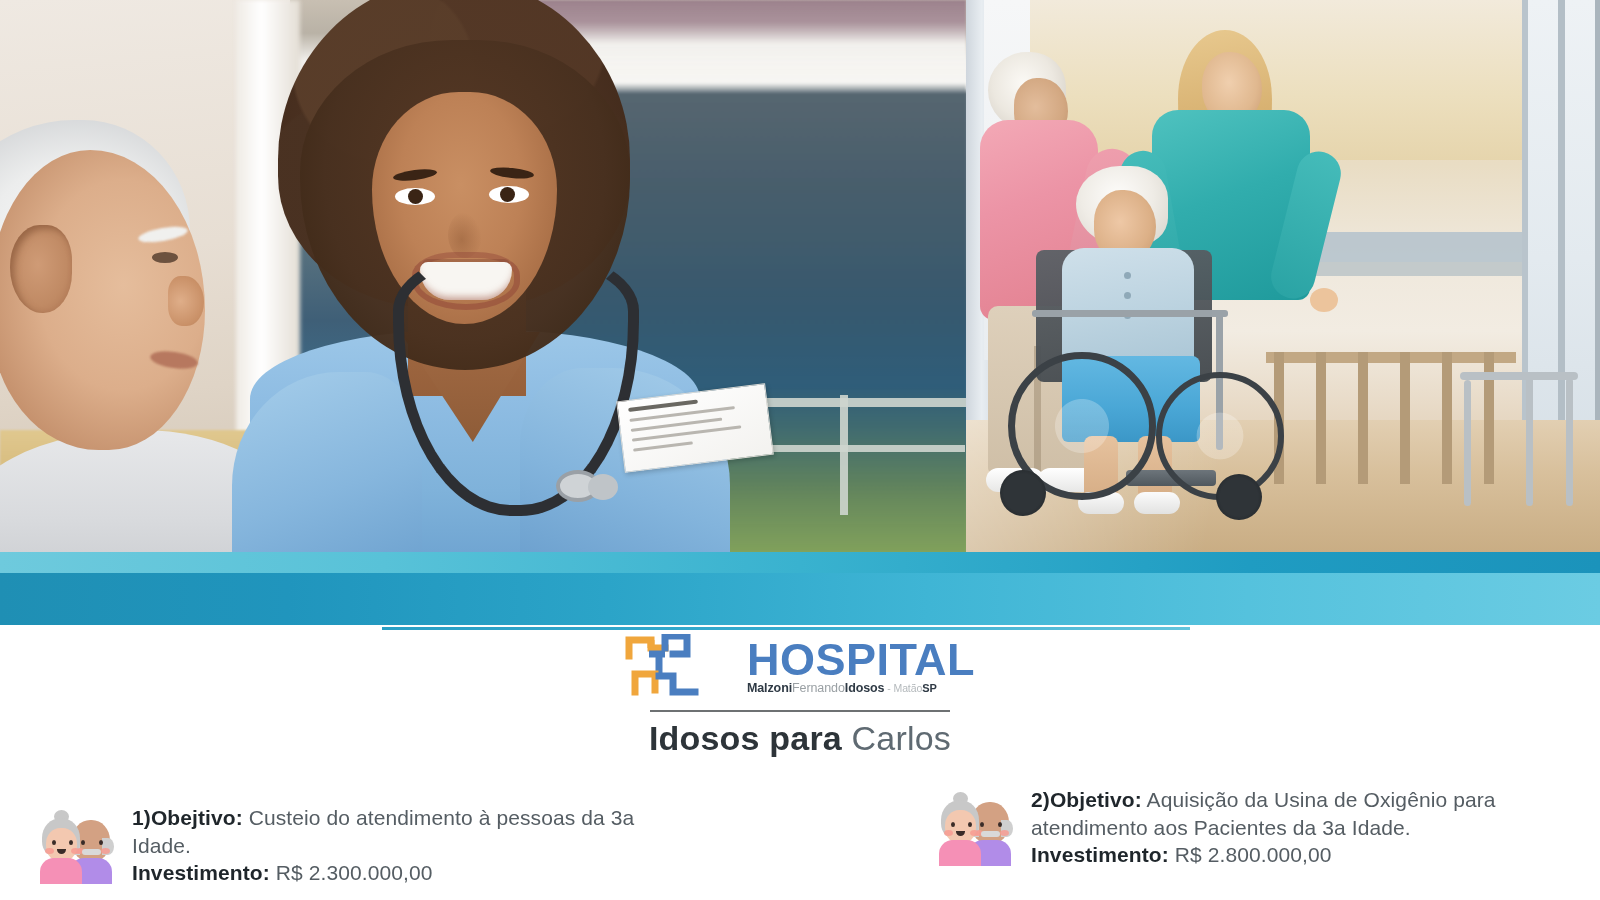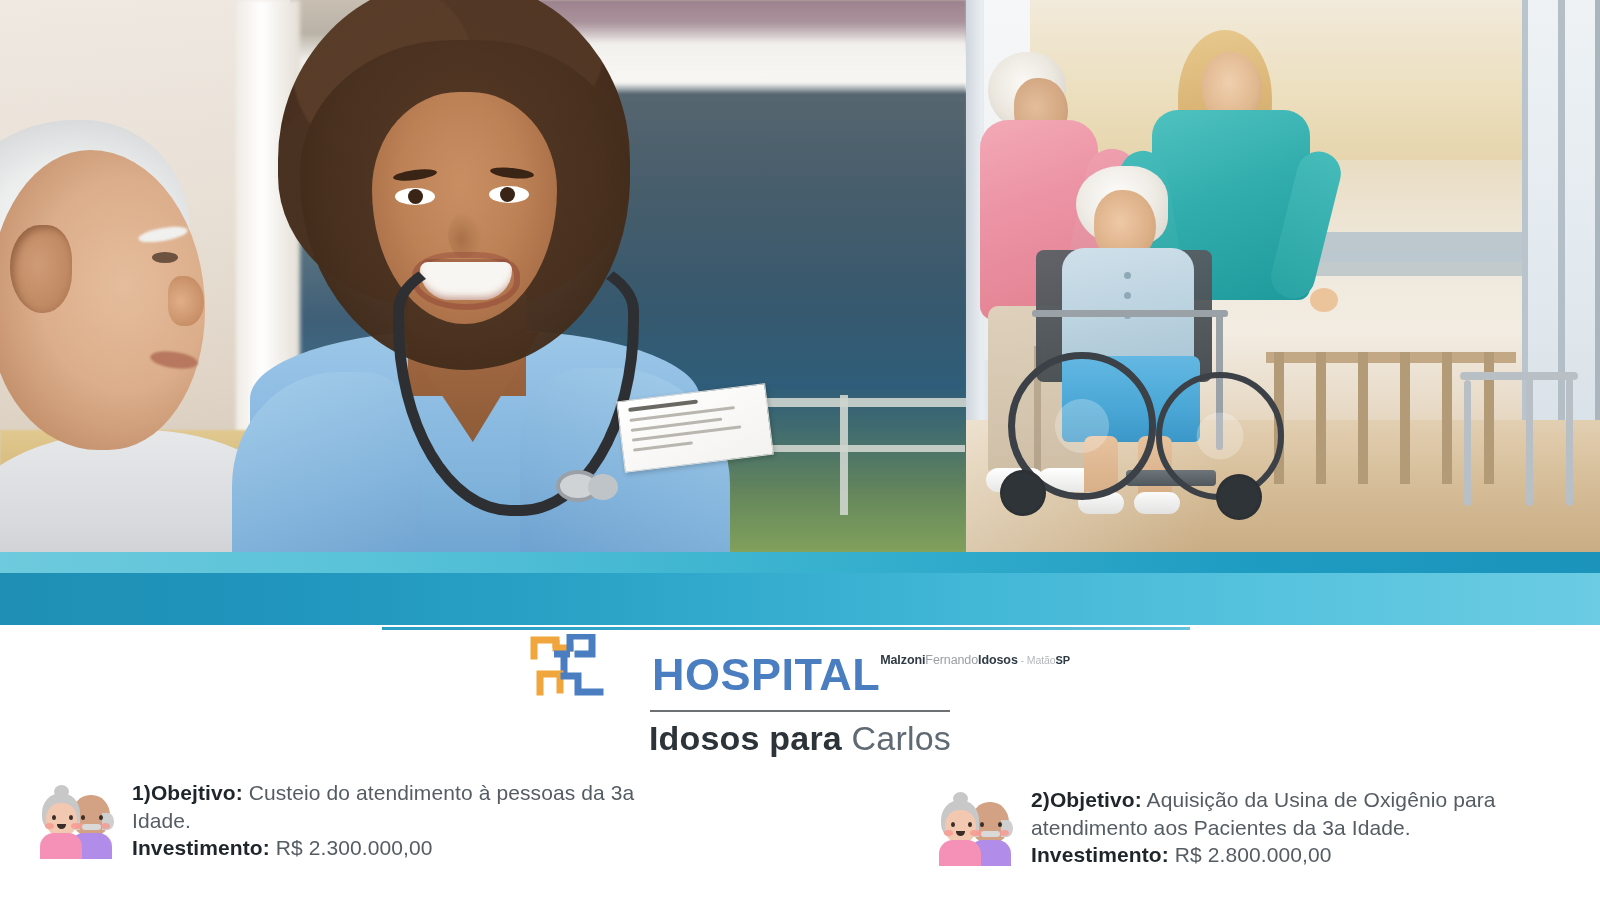--- a/index.html
+++ b/index.html
@@ -395,21 +395,21 @@
   }
 
   
   .logo-wrap{
     position:absolute;left:0;top:634px;width:1600px;
     display:flex;justify-content:center;align-items:flex-start;
   }
   .logo{display:flex;align-items:flex-end;gap:9px;}
   .logo-mark{position:relative;width:74px;height:62px;}
   .logo-mark svg{display:block;}
-  .logo-text{display:flex;flex-direction:row;align-items:flex-start;margin-left:39px;}
+  .logo-text{display:flex;flex-direction:column;align-items:flex-start;margin-left:39px;}
   .logo-hospital{
     font-family:"Liberation Sans", sans-serif;
     font-size:45px;font-weight:700;letter-spacing:.5px;
     color:#4a7ec0;line-height:.96;
   }
   .logo-sub{
     font-size:12.5px;line-height:1.1;white-space:nowrap;margin-top:1px;
     color:#7c8285;letter-spacing:-.1px;
   }
   .logo-sub b{color:#2f3a45;font-weight:700;}
@@ -423,21 +423,21 @@
   }
   .title{
     position:absolute;left:0;top:718px;width:1600px;text-align:center;
     font-size:34px;line-height:1.2;color:#3c4349;letter-spacing:.2px;
   }
   .title b{font-weight:700;color:#2d3439;}
   .title span{font-weight:400;color:#5f6a72;}
 
   
   .obj{position:absolute;display:flex;align-items:flex-start;gap:18px;}
-  .obj-1{left:36px;top:775px;width:600px;}
+  .obj-1{left:36px;top:800px;width:600px;}
   .obj-2{left:935px;top:782px;width:640px;}
   .obj-emoji{
     width:78px;height:78px;flex:0 0 78px;position:relative;margin-top:4px;
   }
   .obj-text{
     font-size:21px;line-height:1.32;color:#555d63;letter-spacing:.1px;
     padding-top:4px;
   }
   .obj-text b{color:#1f262b;font-weight:700;}
   .obj-text .lead{font-weight:700;color:#1f262b;}

